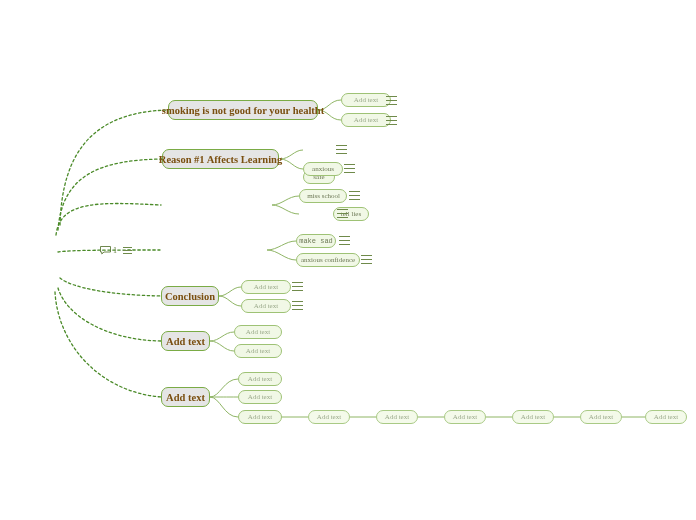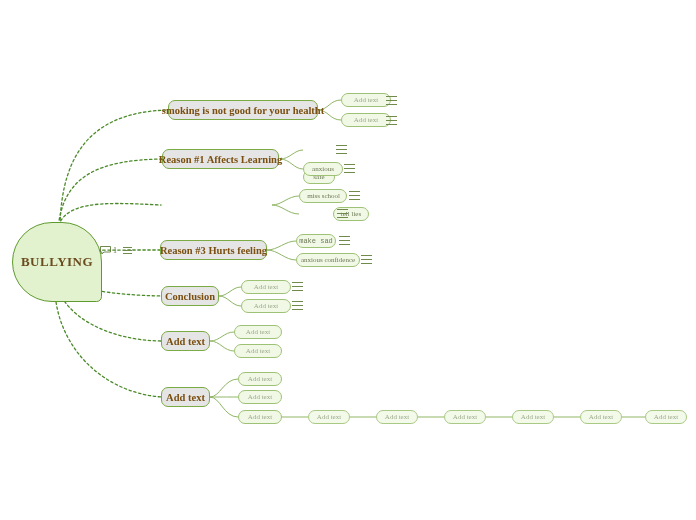--- a/index.html
+++ b/index.html
@@ -156,23 +156,20 @@
 
       <path d="M 282 417 L 308 417"></path>
       <path d="M 350 417 L 376 417"></path>
       <path d="M 418 417 L 444 417"></path>
       <path d="M 486 417 L 512 417"></path>
       <path d="M 554 417 L 580 417"></path>
       <path d="M 622 417 L 645 417"></path>
     </g>
   </svg>
 
-  <div class="node root">
-    <span>BULLYING</span>
-  </div>
 
   <div class="comment-badge">
     <span>
       <svg width="11" height="9" viewBox="0 0 11 9">
           <path d="M0.5 0.5 H10.5 V6 H4 L1.8 8 V6 H0.5 Z" fill="none" stroke="#5f7a3a" stroke-width="0.9"></path>
         </svg>
     </span>
     <span>1</span>
     <span class="menu-icon" style="position:relative;left:4px;top:0;width:9px;height:7px;">
       <i></i>
@@ -231,23 +228,20 @@
     </span>
   <div class="node lvl2" style="left:299px; top:207px; width:36px;margin-left:34px;">
     <span>tell lies</span>
   </div>
   <span class="menu-icon" style="left:337px; top:209px;">
       <i></i>
       <i></i>
       <i></i>
     </span>
 
-  <div class="node lvl1" style="left:160px; top:240px; width:107px;">
-    <span>Reason #3  Hurts feeling</span>
-  </div>
   <div class="node lvl2" style="left:296px; top:234px; width:40px;font-family:Liberation Mono, monospace;">
     <span>make sad</span>
   </div>
   <span class="menu-icon" style="left:339px; top:236px;">
       <i></i>
       <i></i>
       <i></i>
     </span>
   <div class="node lvl2" style="left:296px; top:253px; width:64px;">
     <span>anxious confidence</span>

